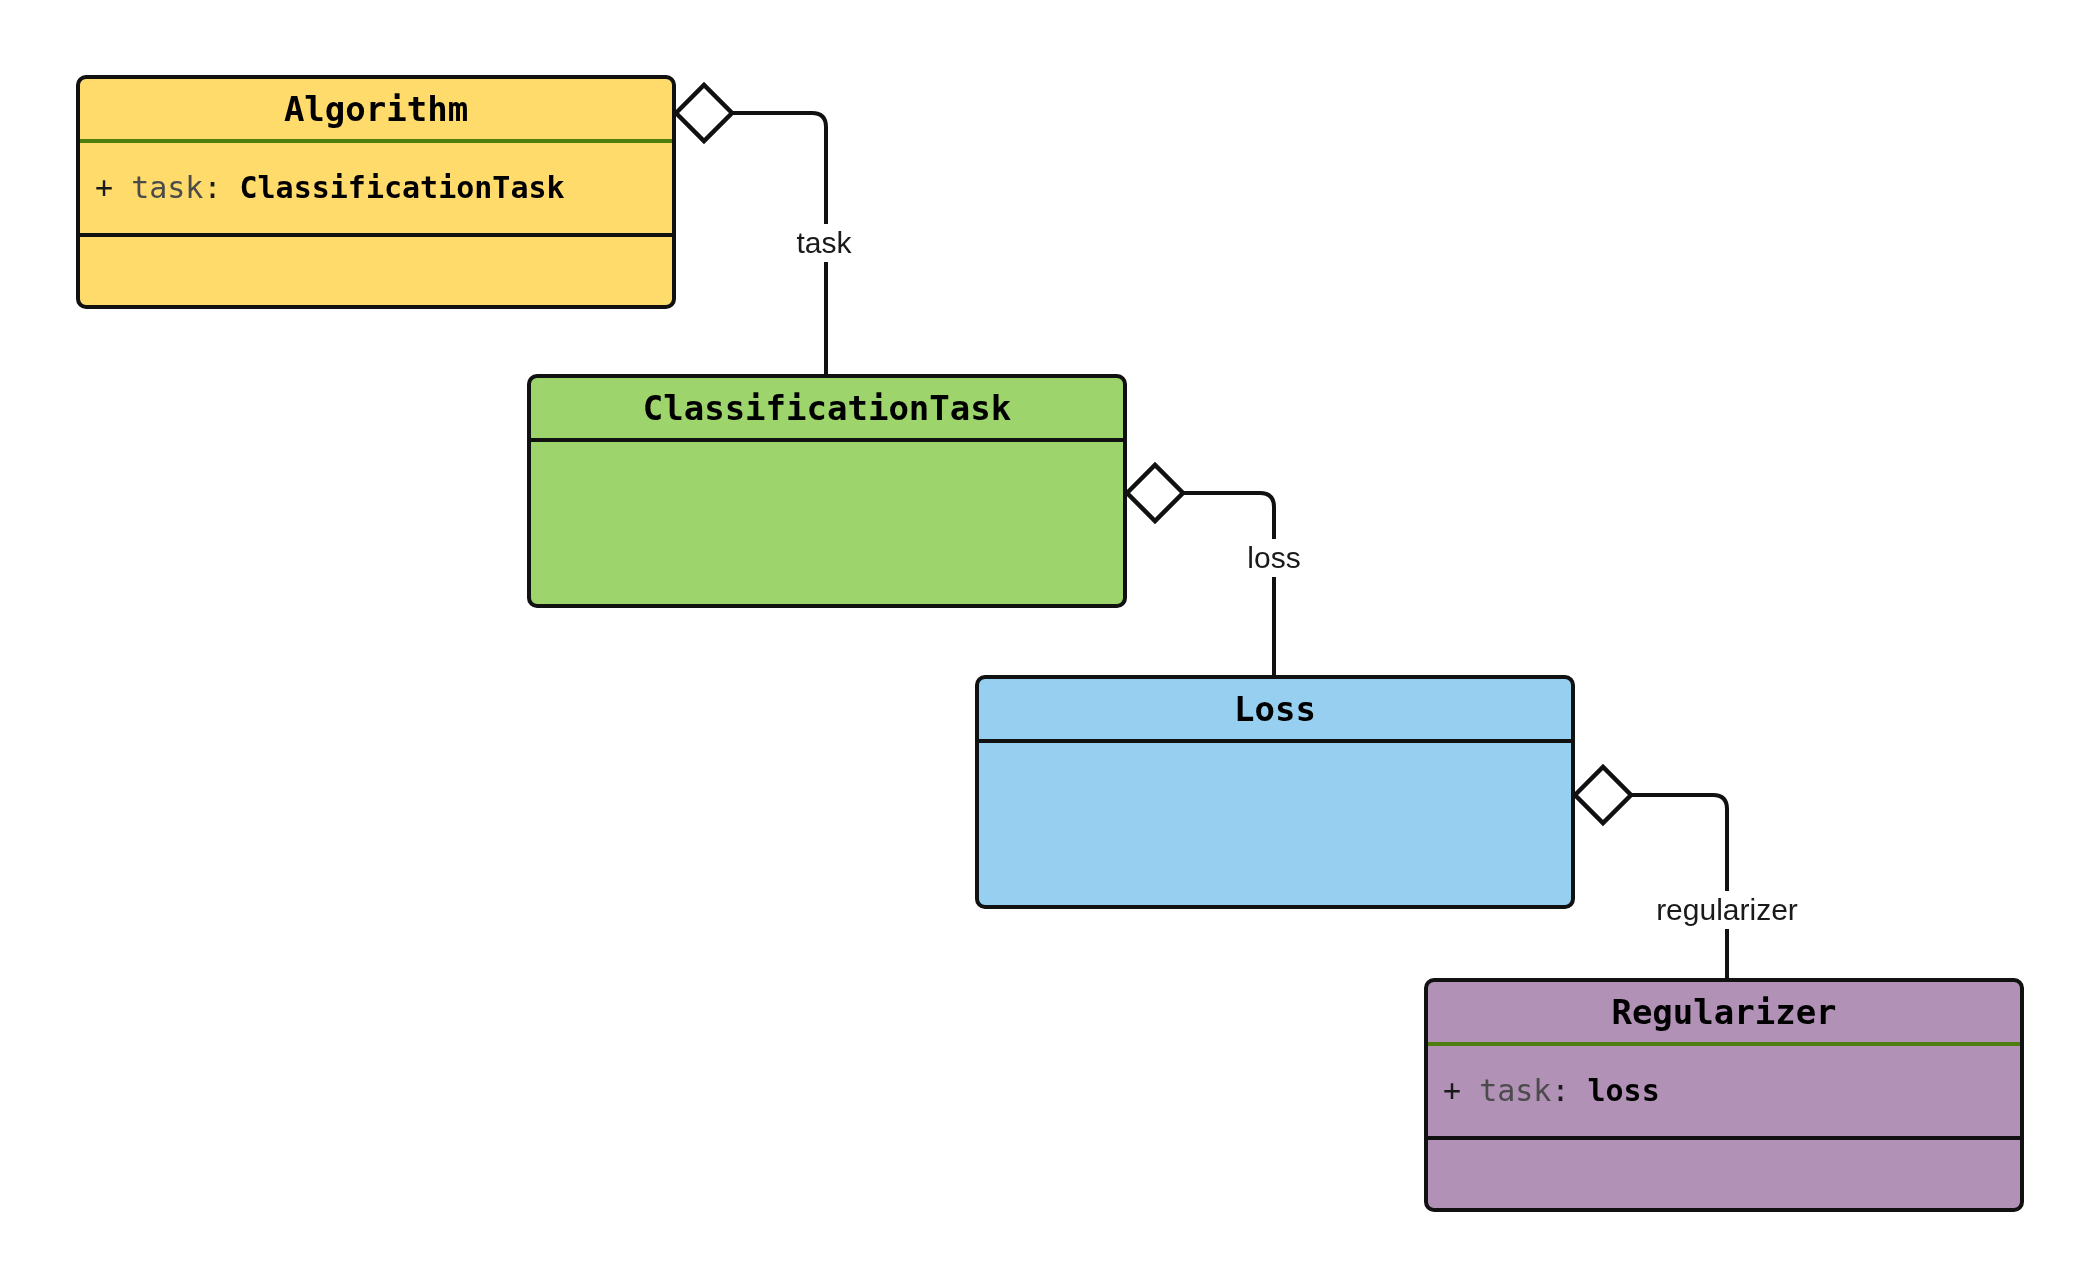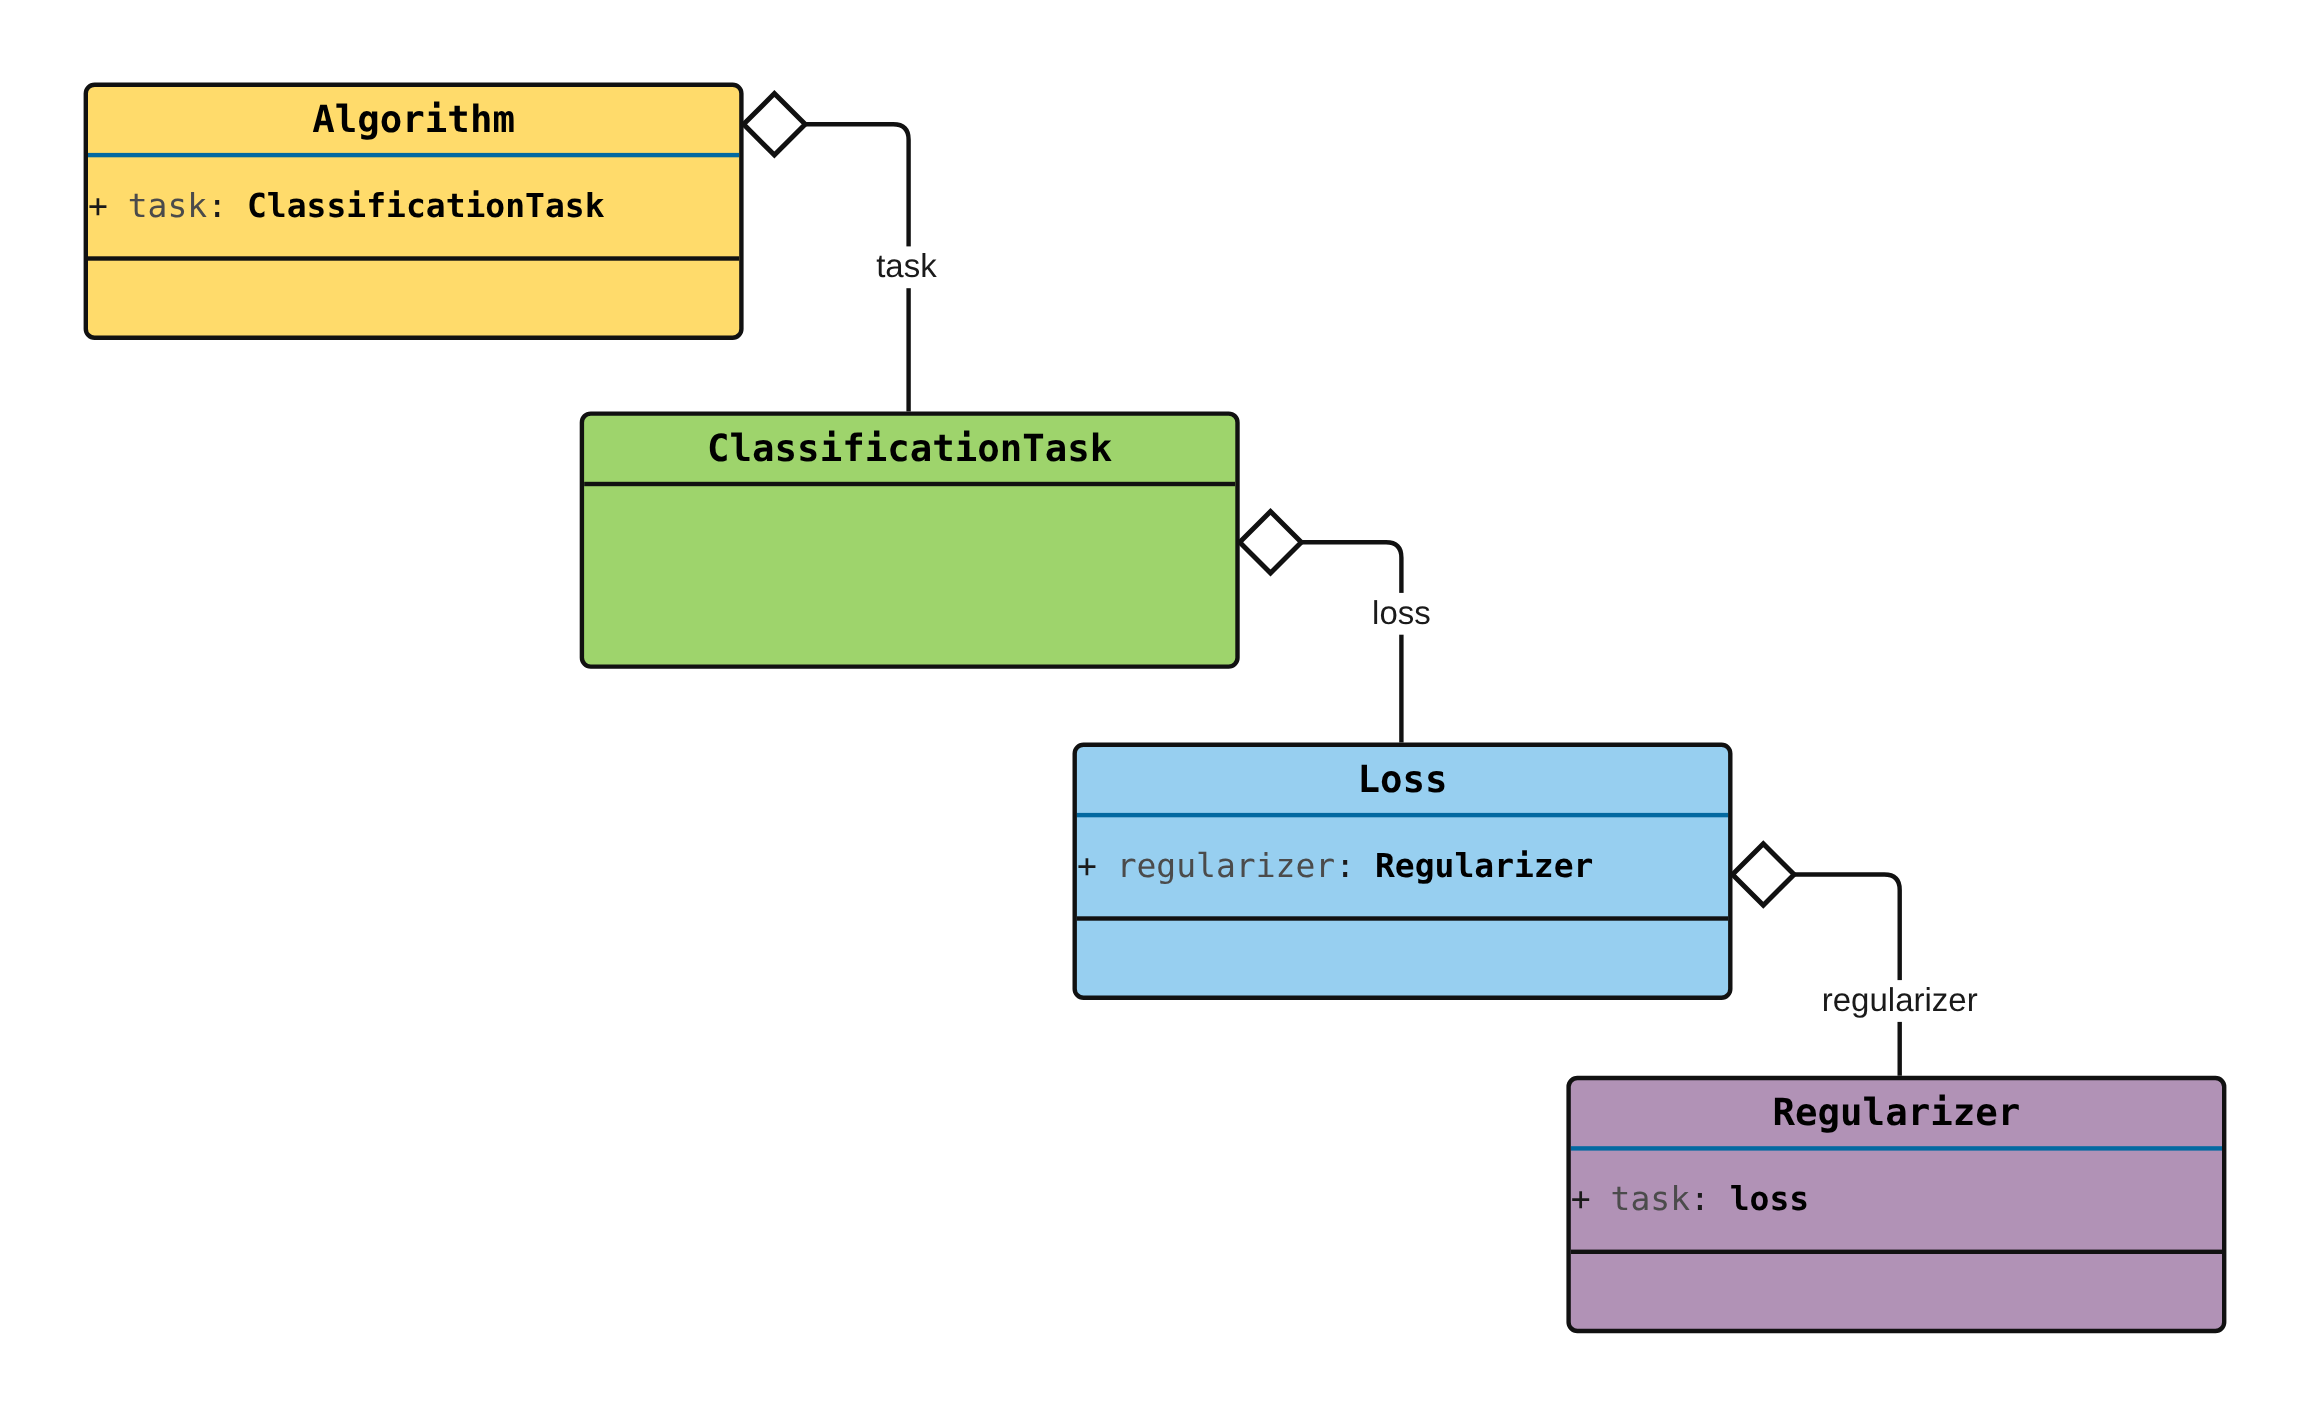--- a/index.html
+++ b/index.html
@@ -32,21 +32,22 @@
     line-height: 60px;
     text-align: center;
     font-weight: bold;
     font-size: 34px;
     color: #000000;
     flex: 0 0 auto;
   }
   .uml-attrs {
     height: 90px;
     line-height: 90px;
-    border-top: 4px solid #0369a1;
+    border-top: 4px solid #4d7c0f;
+    padding-left: 15px;
     font-size: 30px;
     white-space: pre;
     flex: 0 0 auto;
   }
   .uml-empty {
     border-top: 4px solid #111111;
     flex: 1 1 auto;
   }
   .attr-vis   { color: #1a1a1a; }
   .attr-name  { color: #4b4b4b; }
@@ -102,21 +103,20 @@
     <div class="uml-empty"></div>
   </div>
 
   <div class="uml-class" id="box-classificationtask" style="background: rgb(158, 212, 108);">
     <div class="uml-title">ClassificationTask</div>
     <div class="uml-empty"></div>
   </div>
 
   <div class="uml-class" id="box-loss" style="background: rgb(151, 207, 240);">
     <div class="uml-title">Loss</div>
-    <div class="uml-attrs"><span class="attr-vis">+</span><span> </span><span class="attr-name">regularizer</span><span class="attr-colon">:</span><span> </span><span class="attr-type">Regularizer</span></div>
     <div class="uml-empty"></div>
   </div>
 
   <div class="uml-class" id="box-regularizer" style="background: rgb(177, 146, 182);">
     <div class="uml-title">Regularizer</div>
     <div class="uml-attrs"><span class="attr-vis">+</span><span> </span><span class="attr-name">task</span><span class="attr-colon">:</span><span> </span><span class="attr-type">loss</span></div>
     <div class="uml-empty"></div>
   </div>
 
   <svg id="edges-svg" viewBox="0 0 2100 1286" xmlns="http://www.w3.org/2000/svg">

